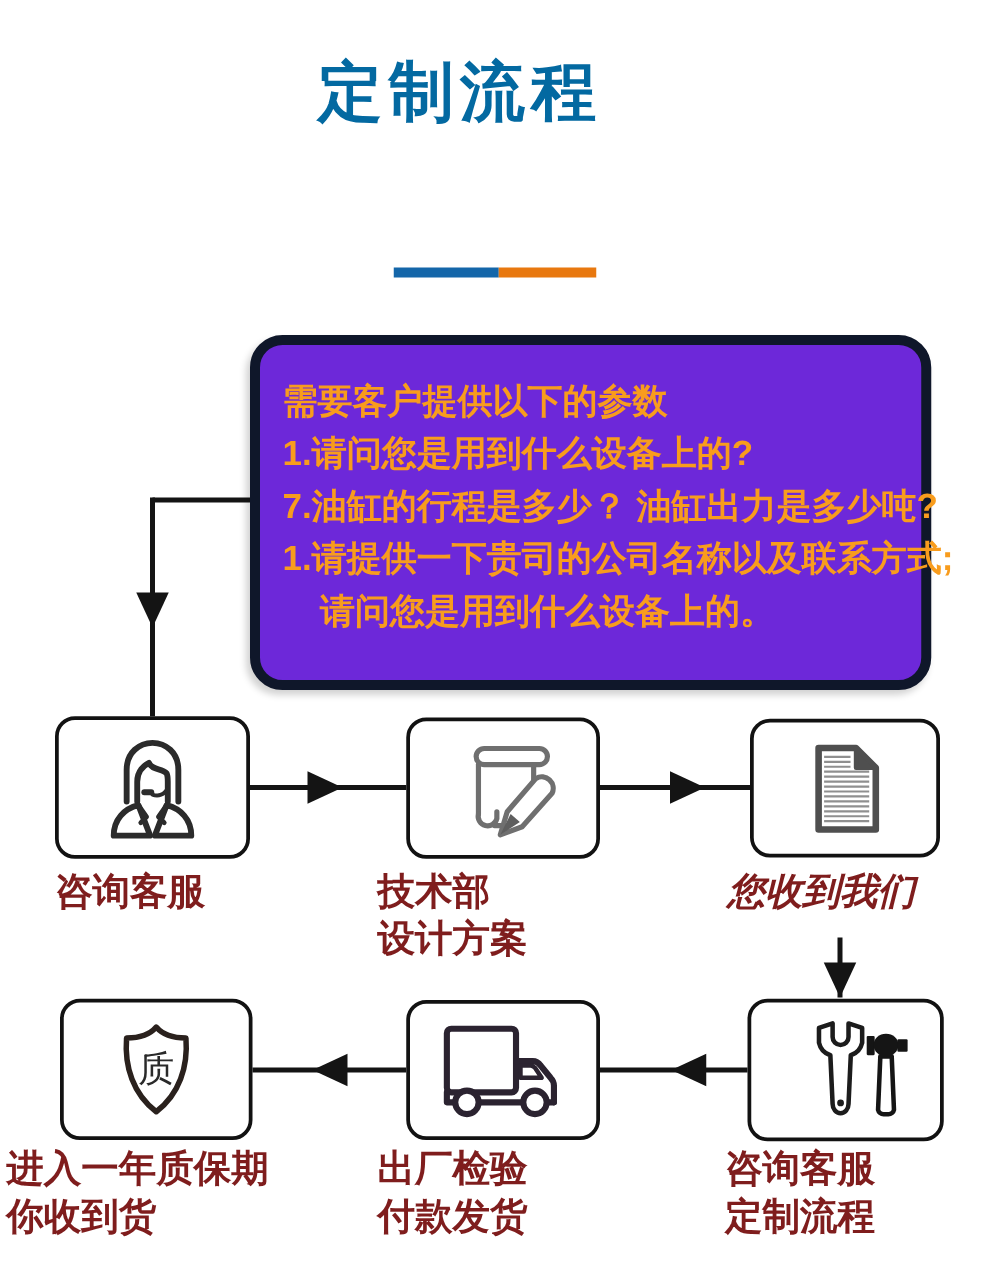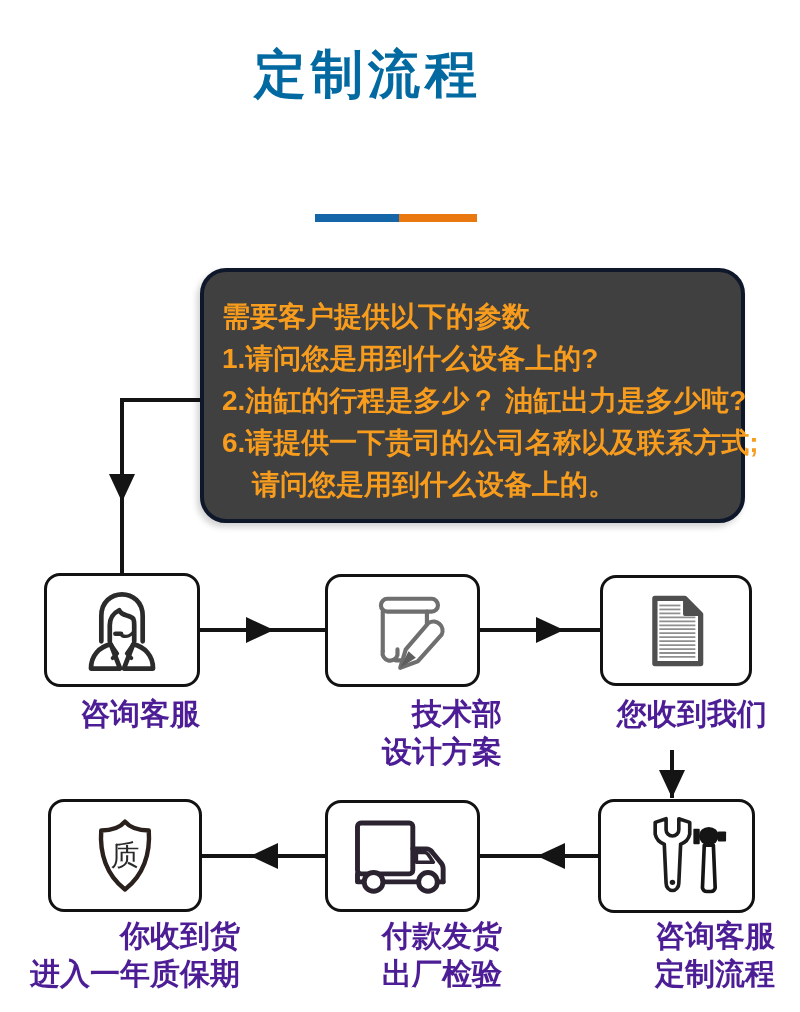--- a/index.html
+++ b/index.html
@@ -13,48 +13,48 @@
     font-size:52px; font-weight:900; color:#0369a1; letter-spacing:5px;
     line-height:76px; white-space:nowrap;
   }
   #title1 { top:36px; }
   #title2 { top:116px; }
   #underline { position:absolute; left:315px; top:214px; width:162px; height:8px; font-size:0; }
   #underline .u-blue   { display:inline-block; width:84px; height:8px; background:#1466a9; }
   #underline .u-orange { display:inline-block; width:78px; height:8px; background:#e8780f; }
   
   #params-box {
-    position:absolute; left:200px; top:268px; width:545px; height:255px;
-    background:#404040; border:4px solid #0f172a; border-radius:26px;
+    position:absolute; left:200px; top:268px; width:545px; height:284px;
+    background:#6d28d9; border:8px solid #0f172a; border-radius:26px;
     box-sizing:border-box; padding:24px 10px 0 18px;
     box-shadow:-3px 4px 6px rgba(0,0,0,0.18); z-index:2;
   }
   .pline {
     color:#f89c1d; font-size:28px; font-weight:700; line-height:42px; white-space:nowrap;
   }
   .pline.indent { padding-left:30px; }
   
   .fbox {
     position:absolute; background:#ffffff; border:3px solid #121212; border-radius:16px;
     box-sizing:border-box; display:flex; align-items:center; justify-content:center; z-index:2;
   }
   #box-consult  { left:44px;  top:573px; width:156px; height:114px; }
   #box-design   { left:325px; top:574px; width:155px; height:113px; }
   #box-quote    { left:600px; top:575px; width:152px; height:111px; }
   #box-contract { left:598px; top:799px; width:157px; height:114px; }
   #box-ship     { left:325px; top:800px; width:155px; height:112px; }
   #box-warranty { left:48px;  top:799px; width:154px; height:113px; }
   
   .flabel {
-    position:absolute; text-align:right; color:#4c1d95; font-weight:700;
+    position:absolute; text-align:left; color:#7f1d1d; font-weight:700;
     font-size:30px; line-height:38px; white-space:nowrap; z-index:2;
   }
   #label-consult  { left:44px;  width:156px; top:695px; }
   #label-design   { left:302px; width:200px; top:695px;font-family:Liberation Serif, serif; }
-  #label-quote    { left:582px; width:185px; top:695px; }
+  #label-quote    { left:582px; width:185px; top:695px;font-style:italic; }
   #label-contract { left:580px; width:195px; top:917px; }
   #label-ship     { left:302px; width:200px; top:917px; }
   #label-warranty { left:5px;   width:235px; top:917px; }
   
   .hline { position:absolute; height:4px; background:#141414; z-index:1; }
   .vline { position:absolute; width:4px;  background:#141414; z-index:1; }
   .arr-right { position:absolute; width:0; height:0; z-index:1;
     border-top:13px solid transparent; border-bottom:13px solid transparent; border-left:28px solid #141414; }
   .arr-left { position:absolute; width:0; height:0; z-index:1;
     border-top:13px solid transparent; border-bottom:13px solid transparent; border-right:28px solid #141414; }
@@ -67,22 +67,22 @@
 <div id="stage">
 
   <div class="title" id="title1">定制流程</div>
   <div id="underline">
     <span class="u-blue"></span><span class="u-orange"></span>
   </div>
 
   <div id="params-box">
     <div class="pline">需要客户提供以下的参数</div>
     <div class="pline">1.请问您是用到什么设备上的?</div>
-    <div class="pline">2.油缸的行程是多少？ 油缸出力是多少吨?</div>
-    <div class="pline">6.请提供一下贵司的公司名称以及联系方式;</div>
+    <div class="pline">7.油缸的行程是多少？ 油缸出力是多少吨?</div>
+    <div class="pline">1.请提供一下贵司的公司名称以及联系方式;</div>
     <div class="pline indent">请问您是用到什么设备上的。</div>
   </div>
 
   <div class="hline" style="left:122px; top:398px; width:80px;"></div>
   <div class="vline" style="left:120px; top:398px; height:175px;"></div>
   <div class="arr-down" style="left:109px; top:474px;"></div>
 
   <div class="hline" style="left:200px; top:628px; width:125px;"></div>
   <div class="arr-right" style="left:246px; top:617px;"></div>
 
@@ -181,28 +181,28 @@
         <rect x="14" y="13" width="62" height="57" rx="4" fill="#ffffff"></rect>
         <path d="M14 70 V79 H110"></path>
         <path d="M76 42 H91 C94 42 96 43 98 46 L107 57 C109 59 110 61 110 64 V79"></path>
         <path d="M80 46 H89 C91 46 92 47 93 48 L99 57 H80 Z" stroke-width="4" fill="#ffffff"></path>
         <circle cx="32" cy="79" r="10.5" fill="#ffffff"></circle>
         <circle cx="93" cy="79" r="10.5" fill="#ffffff"></circle>
       </g>
     </svg>
   </div>
   <div class="flabel" id="label-ship">
+    <div>出厂检验</div>
     <div>付款发货</div>
-    <div>出厂检验</div>
   </div>
 
   <div class="fbox" id="box-warranty">
     <svg width="88" height="92" viewBox="0 0 100 100">
       <path d="M50 11 C55 17 65 21 77 21 C79 47 71 72 50 88 C29 72 21 47 23 21 C35 21 45 17 50 11 Z" fill="#ffffff" stroke="#2a211d" stroke-width="5" stroke-linejoin="round"></path>
       <text x="50" y="60" text-anchor="middle" font-size="33" fill="#2a2a2a">质</text>
     </svg>
   </div>
   <div class="flabel" id="label-warranty">
+    <div>进入一年质保期</div>
     <div>你收到货</div>
-    <div>进入一年质保期</div>
   </div>
 
 </div>
 
 </body></html>

